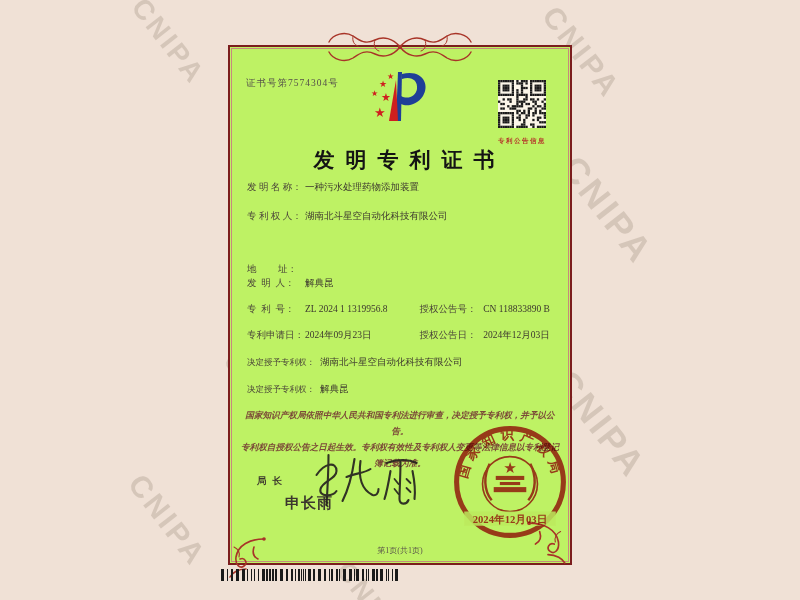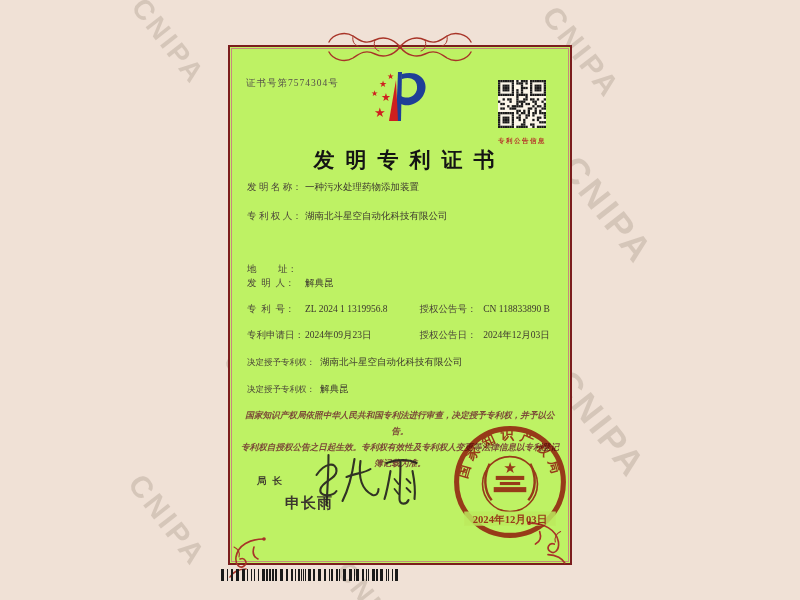--- a/index.html
+++ b/index.html
@@ -411,20 +411,21 @@
         <rect x="44" y="52" width="28" height="4"></rect>
         <rect x="48" y="58" width="20" height="3"></rect>
         <rect x="42" y="63" width="32" height="5"></rect>
         <path d="M38,40 C32,52 32,66 40,76" fill="none" stroke="#c42323" stroke-width="2.4"></path>
         <path d="M78,40 C84,52 84,66 76,76" fill="none" stroke="#c42323" stroke-width="2.4"></path>
       </g>
       <rect x="13" y="87" width="90" height="14" fill="#fcf6e9" opacity="0.85"></rect>
       <text x="58" y="98" font-size="10.5" font-weight="bold" fill="#c42323" text-anchor="middle">2024年12月03日</text>
     </svg>
 
+    <div class="footer">第1页(共1页)</div>
   </div>
 
   <svg id="barcode" class="barcode" width="180" height="12">
       <g fill="#1a1a1a">
         <rect x="0" y="0" width="3" height="12"></rect>
         <rect x="6" y="0" width="1" height="12"></rect>
         <rect x="10" y="0" width="2" height="12"></rect>
         <rect x="15" y="0" width="3" height="12"></rect>
         <rect x="21" y="0" width="3" height="12"></rect>
         <rect x="26" y="0" width="1" height="12"></rect>

